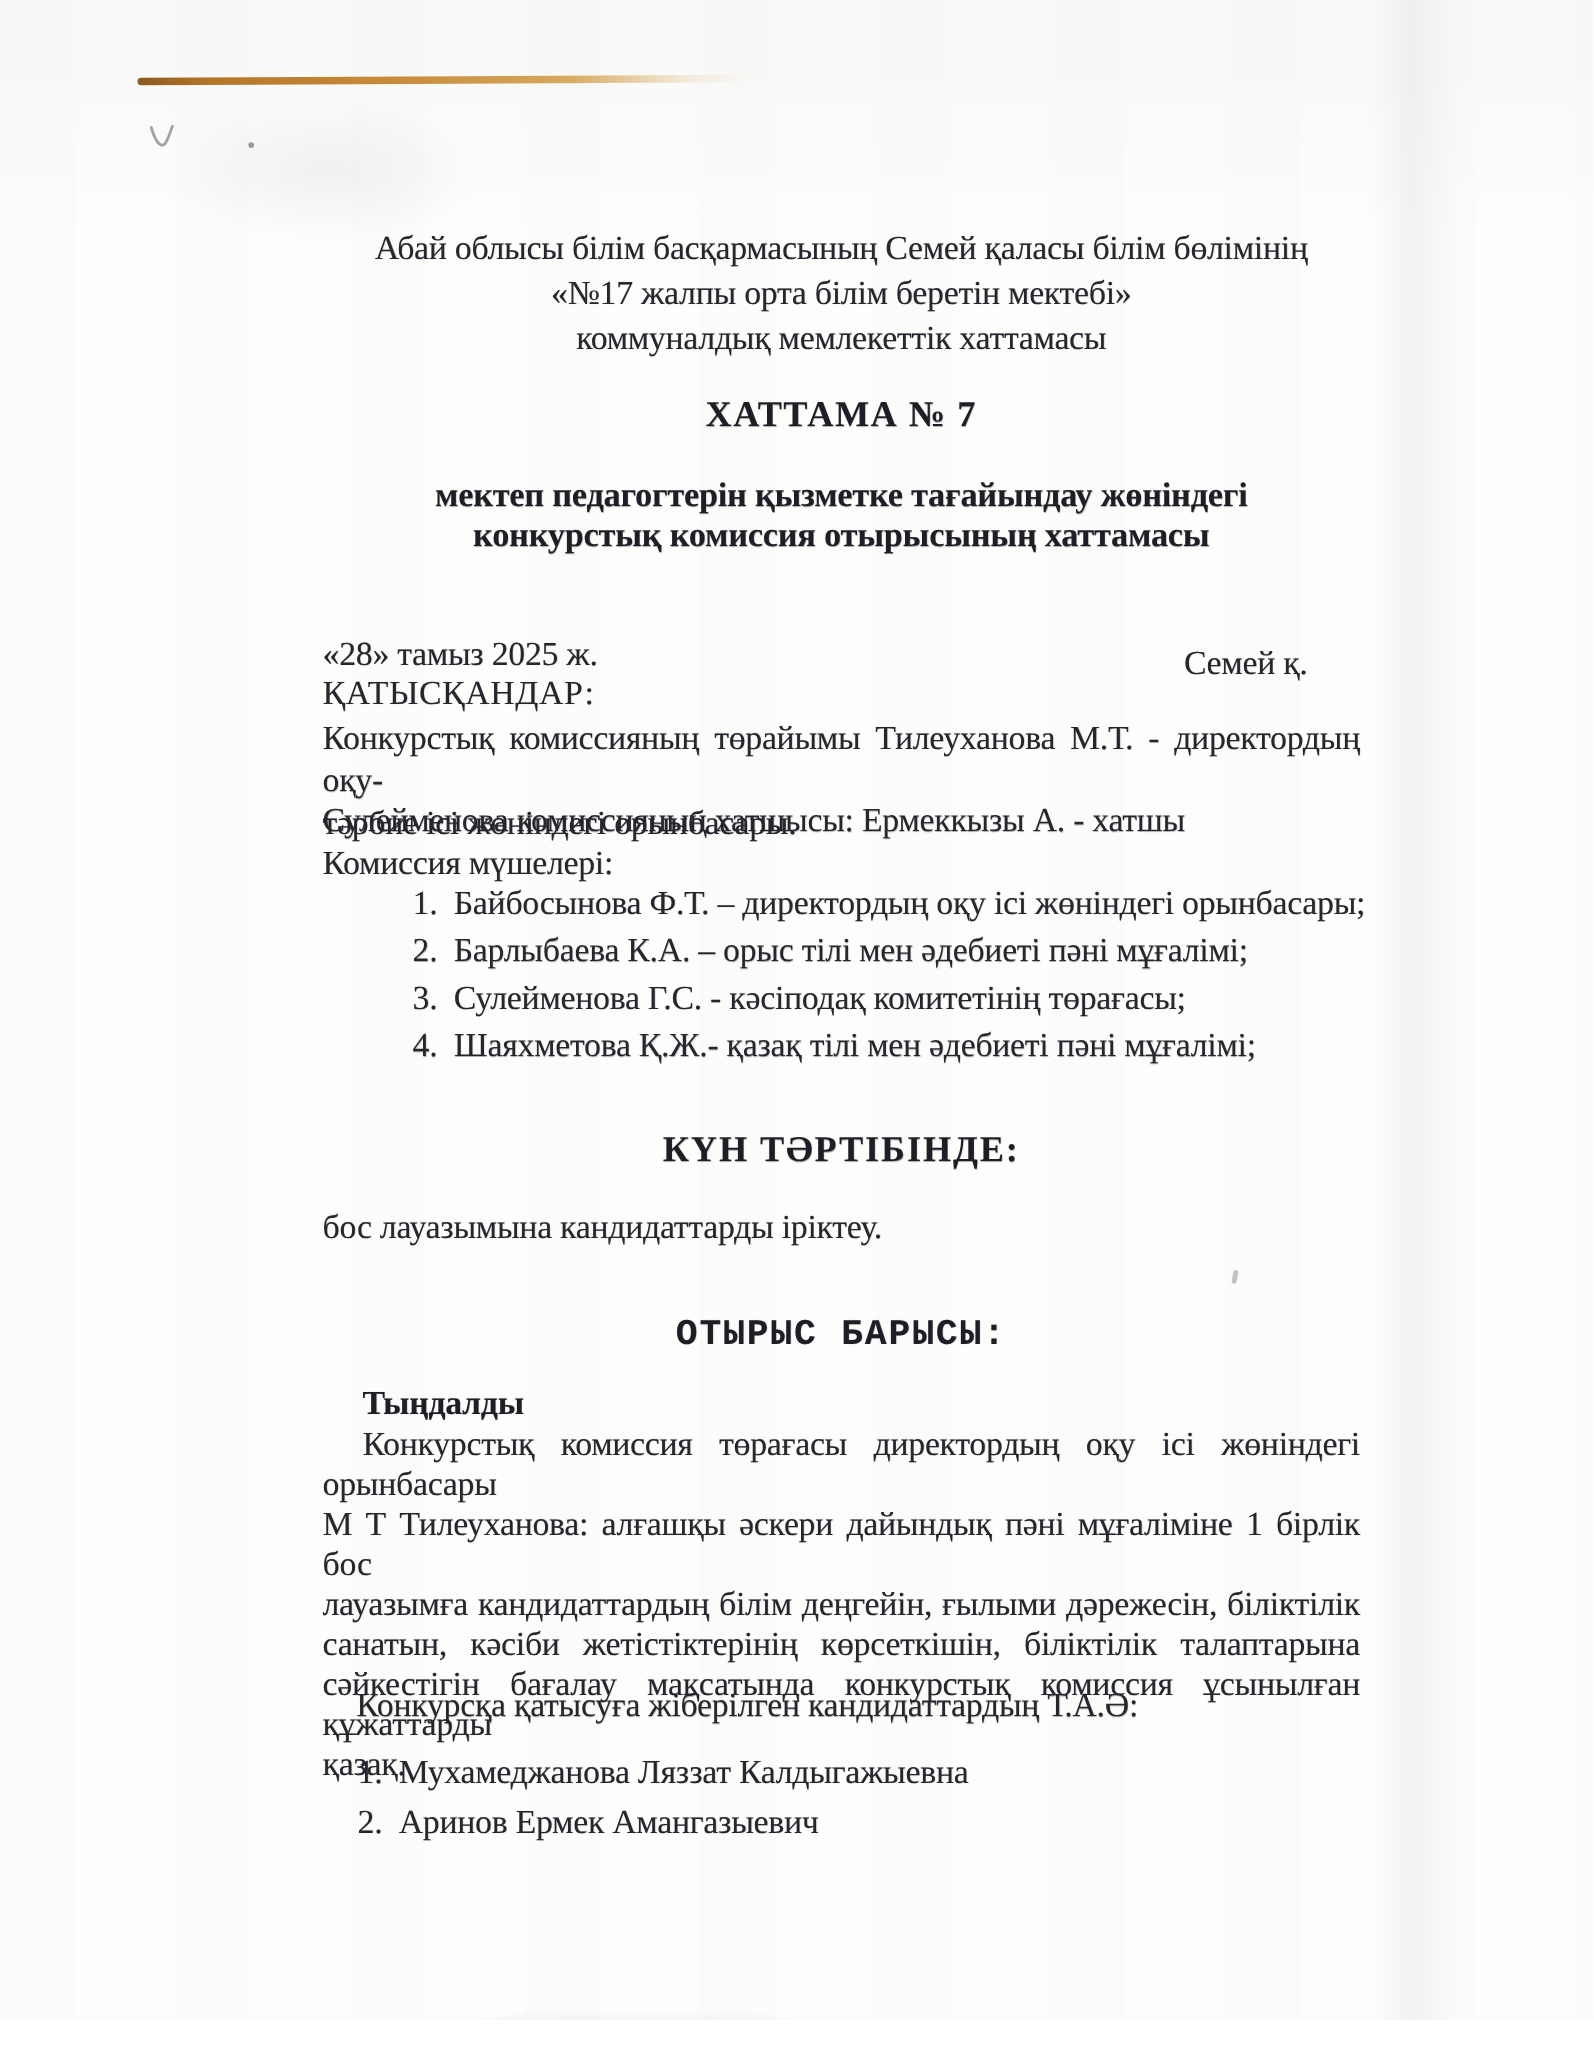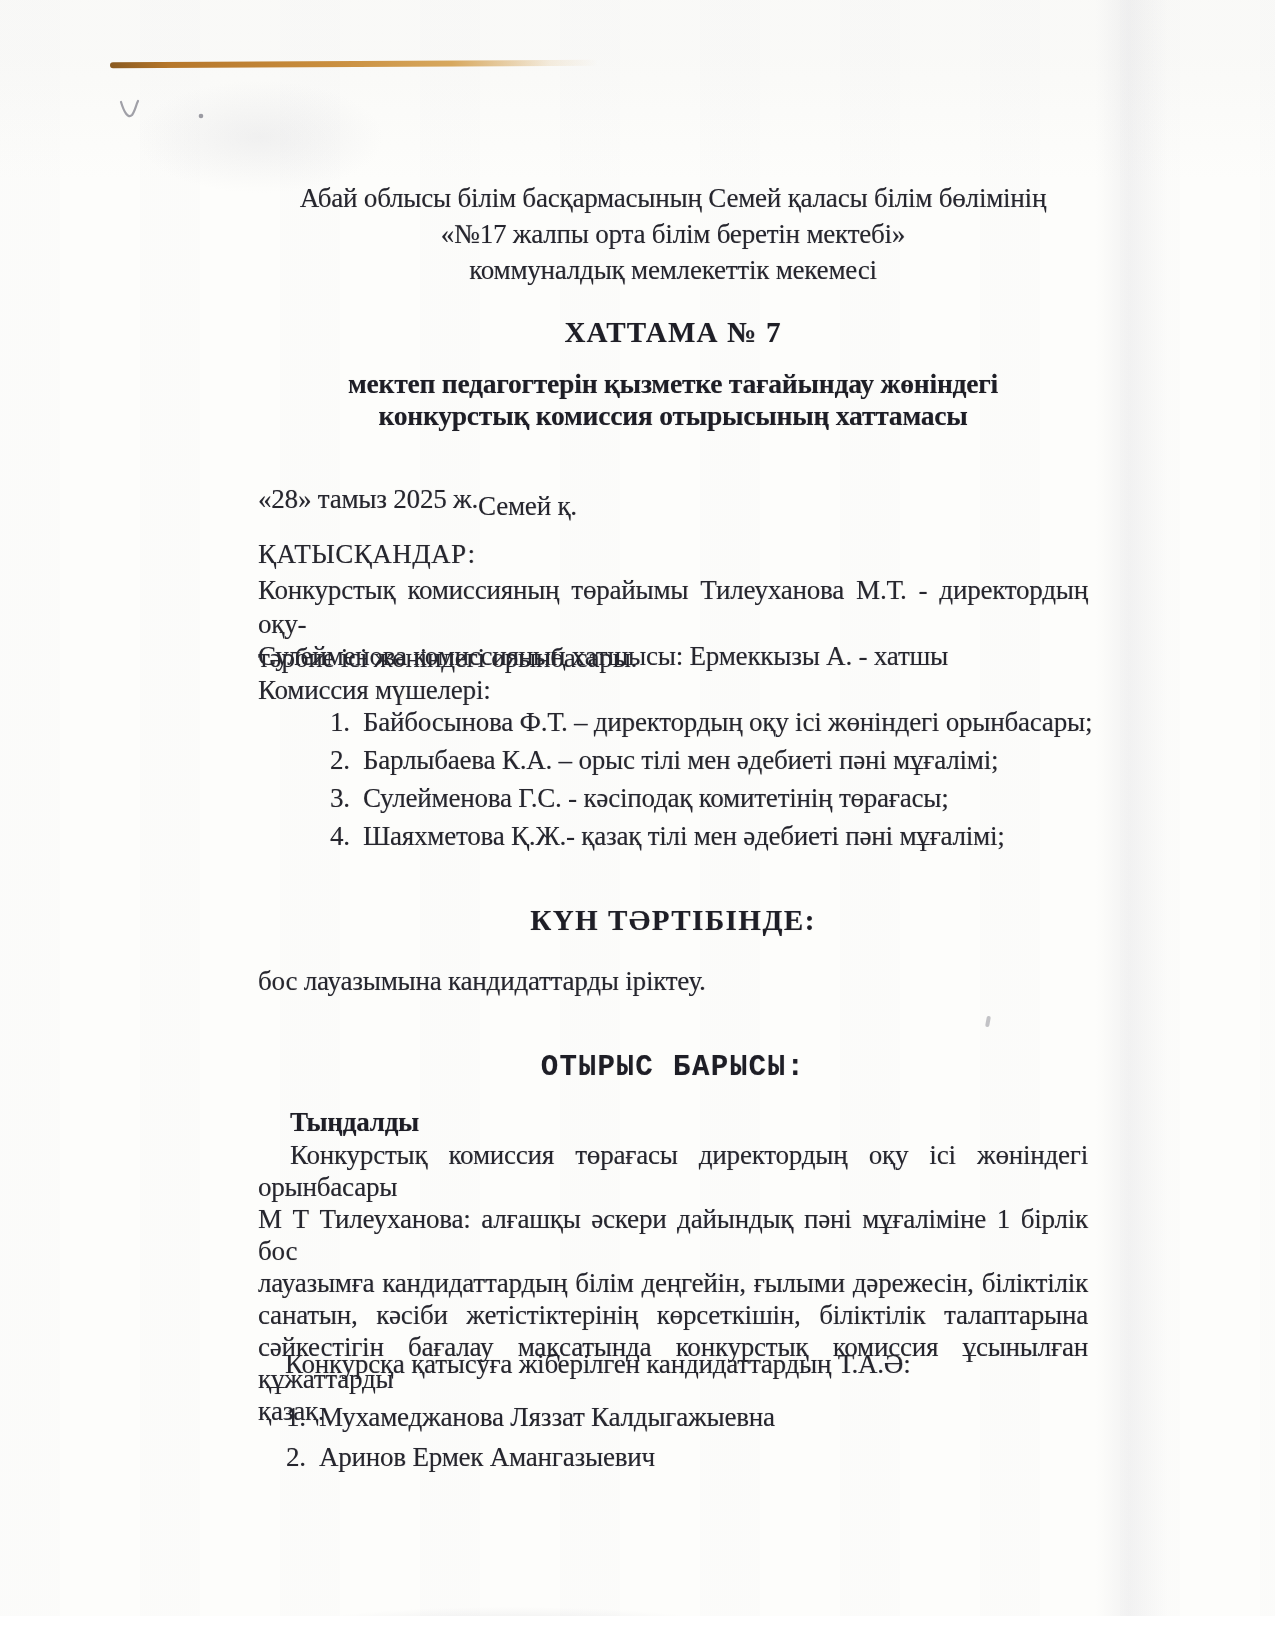--- a/index.html
+++ b/index.html
@@ -25,22 +25,22 @@
     text-shadow: 0.3px 0.3px 0.7px rgba(38,38,46,0.38);
   }
   .abs { position: absolute; left: 0; width: 100%; }
   .center { text-align: center; }
   .bold { font-weight: bold; color: #1e1e26; }
   .jline { text-align: justify; text-align-last: justify; }
   .lastline { text-align: left; }
 
   .org-block { top: 180px; line-height: 36px; }
   .title-block { top: 316px; font-size: 29px; letter-spacing: 1.2px; }
-  .subtitle-block { top: 368px; line-height: 32px; font-size: 27.5px; }
-  .date-block { top: 484px; display: flex; justify-content: flex-start; }
+  .subtitle-block { top: 380px; line-height: 32px; font-size: 27.5px; }
+  .date-block { top: 508px; display: flex; justify-content: space-between; }
   .city { padding-right: 42px; position: relative; top: 7px; }
   .participants-heading { top: 539px; letter-spacing: 0.5px; }
   .chair-para { top: 573px; line-height: 34px; }
   .secretary-line { top: 641px; }
   .members-heading { top: 675px; }
 
   ol.doc-list { margin: 0; padding: 0; list-style: none; }
   ol.doc-list li { line-height: 34px; }
   .members-list { top: 705px; padding-left: 72px !important; counter-reset: mem; }
   .members-list li { margin-bottom: 4px; counter-increment: mem; }
@@ -97,21 +97,21 @@
   </svg>
   <div class="right-band"></div>
   <div class="stray-tick"></div>
   <div class="bottom-smudge"></div>
 
   <div class="content">
 
     <div class="abs org-block center">
       <div>Абай облысы білім басқармасының Семей қаласы білім бөлімінің</div>
       <div>«№17 жалпы орта білім беретін мектебі»</div>
-      <div>коммуналдық мемлекеттік мекемесі</div>
+      <div>коммуналдық мемлекеттік хаттамасы</div>
     </div>
 
     <div class="abs title-block center bold">ХАТТАМА № 7</div>
 
     <div class="abs subtitle-block center bold">
       <div>мектеп педагогтерін қызметке тағайындау жөніндегі</div>
       <div>конкурстық комиссия отырысының хаттамасы</div>
     </div>
 
     <div class="abs date-block">

